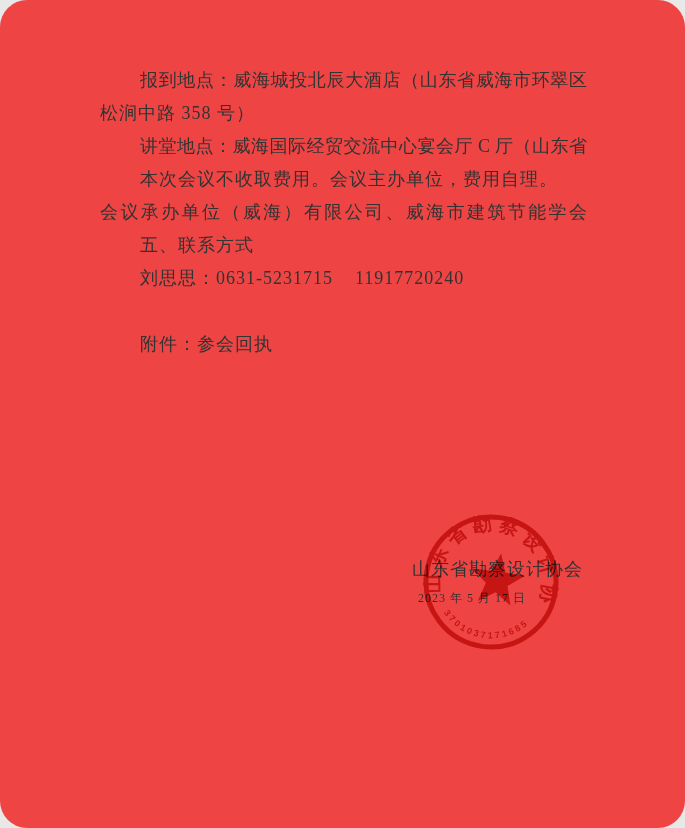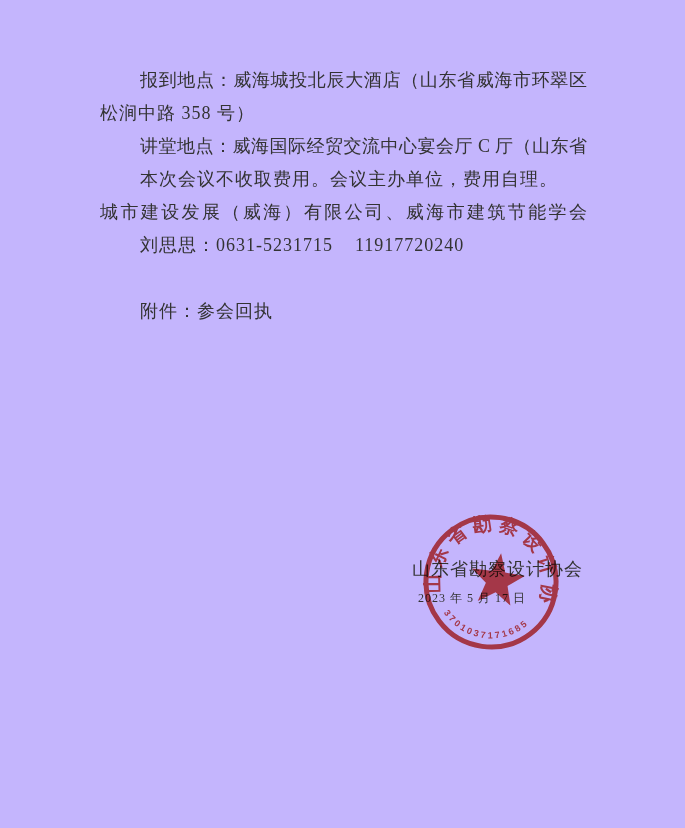--- a/index.html
+++ b/index.html
@@ -66,28 +66,29 @@
     height:144px;
     transform:rotate(8deg);
     mix-blend-mode:multiply;
     opacity:0.88;
   }
   .seal svg{ display:block; width:100%; height:100%; }
 </style>
 </head>
 <body>
 
-<div class="page" style="background: #c4b5fd;">
+<div class="page" style="background: #ef4444; border-radius: 27px;">
 
   <div class="doc-text" id="doc-lines" style="color: rgb(51, 51, 51);">
       <div class="line indent fill">报到地点：威海城投北辰大酒店（山东省威海市环翠区</div>
       <div class="line">松涧中路 358 号）</div>
       <div class="line indent fill">讲堂地点：威海国际经贸交流中心宴会厅 C 厅（山东省</div>
       <div class="line indent">本次会议不收取费用。会议主办单位，费用自理。</div>
-      <div class="line fill">城市建设发展（威海）有限公司、威海市建筑节能学会</div>
+      <div class="line fill">会议承办单位（威海）有限公司、威海市建筑节能学会</div>
+      <div class="line indent">五、联系方式</div>
       <div class="line indent">刘思思：0631-5231715    11917720240</div>
       <div class="line">&nbsp;</div>
       <div class="line indent">附件：参会回执</div>
     </div>
 
   <div class="sig-org">山东省勘察设计协会</div>
   <div class="sig-date">2023 年 5 月 17 日</div>
 
   <div class="seal">
     <svg viewBox="-72 -72 144 144" xmlns="http://www.w3.org/2000/svg">

